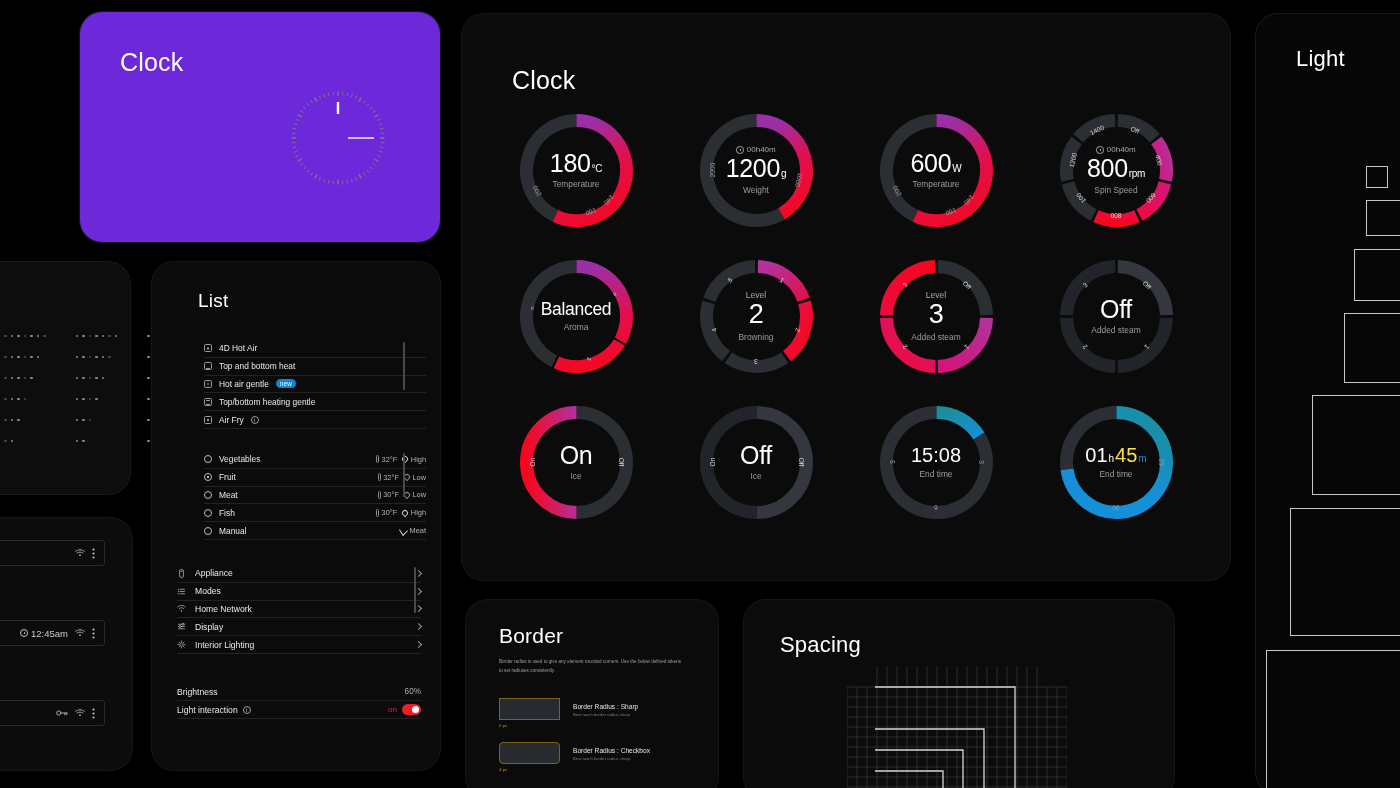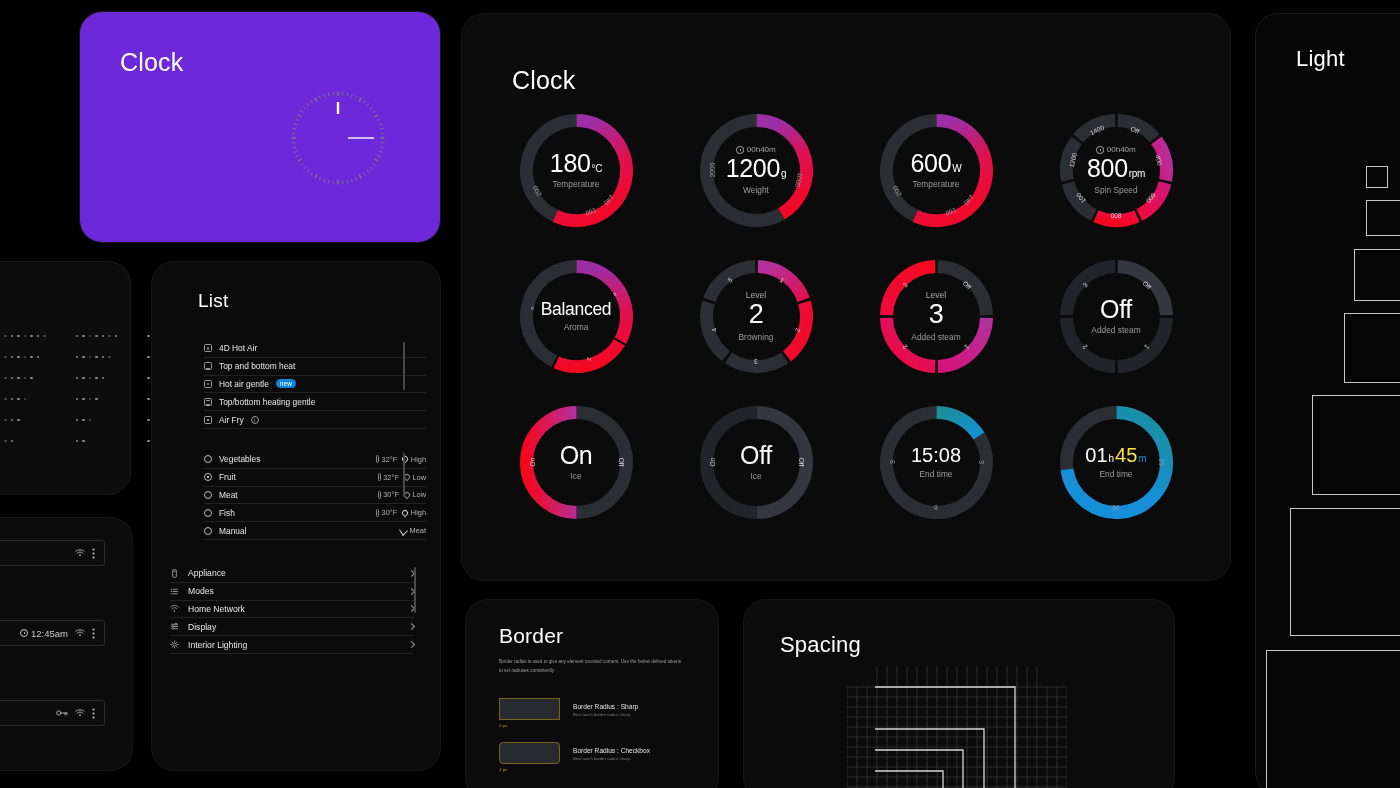--- a/index.html
+++ b/index.html
@@ -35,21 +35,21 @@
   #status-panel { left: -78px; top: 518px; width: 210px; height: 252px; background: #0c0c0d; box-shadow: 0 0 0 1px #181819; }
   .scard { position: absolute; left: 8px; width: 175px; height: 26px; border: 1px solid #2a2b2d; border-radius: 3px;
            display: flex; align-items: center; justify-content: flex-end; gap: 7px; padding-right: 9px;
            color: #c9c9c9; font-size: 9.5px; }
   .scard .tm { display: flex; align-items: center; gap: 3px; }
 
   
   #list-panel { left: 152px; top: 262px; width: 288px; height: 508px; background: #0b0b0c; box-shadow: 0 0 0 1px #161718; }
   #list-panel .ptitle { position: absolute; left: 46px; top: 28px; font-size: 19px; }
   .lgroup { position: absolute; left: 52px; width: 222px; }
-  .lgroup.wide { left: 18px; width: 244px; }
+  .lgroup.wide { left: 25px; width: 244px; }
   .lrow { display: flex; align-items: center; height: 17.8px; border-bottom: 1px solid #232325; gap: 7px;
           color: #e9e9e9; font-size: 8.4px; }
   .lrow .sq { flex: 0 0 auto; width: 8px; height: 8px; border: 1px solid #9a9a9a; border-radius: 1.5px;
               position: relative; }
   .lrow .sq.fan::after { content:""; position:absolute; inset:1.6px; border-radius:50%; border:1px solid #9a9a9a; }
   .lrow .sq.bar::after { content:""; position:absolute; left:1px; right:1px; top:5.2px; height:1px; background:#9a9a9a; }
   .lrow .sq.bar2::before { content:""; position:absolute; left:1px; right:1px; top:1.3px; height:1px; background:#9a9a9a; }
   .lrow .sq.tray::after { content:""; position:absolute; left:1.8px; right:1.8px; top:2.2px; bottom:2.2px; border:1px solid #9a9a9a; }
   .badge-new { background: #0f84d8; color: #fff; font-size: 6.4px; padding: 1px 4px; border-radius: 6px; letter-spacing: .2px; }
   .info-i { width: 8px; height: 8px; border: 1px solid #9a9a9a; border-radius: 50%; color:#bdbdbd;
@@ -518,20 +518,34 @@
             <line x1="2.4" y1="6.0" x2="1.2" y2="6.0" stroke="#bdbdbd" stroke-width=".9" stroke-linecap="round"></line>
             <line x1="3.5" y1="3.5" x2="2.6" y2="2.6" stroke="#bdbdbd" stroke-width=".9" stroke-linecap="round"></line>
             <line x1="6.0" y1="2.4" x2="6.0" y2="1.2" stroke="#bdbdbd" stroke-width=".9" stroke-linecap="round"></line>
             <line x1="8.5" y1="3.5" x2="9.4" y2="2.6" stroke="#bdbdbd" stroke-width=".9" stroke-linecap="round"></line>
           </svg>
           <span>Interior Lighting</span>
           <span class="chev"></span>
         </div>
       </div>
     <div class="scroller" style="left:262px; top:305px; height:46px;"></div>
+    <div class="lgroup wide" id="settings-list" style="top:421px">
+        <div class="srow">
+          <span>Brightness</span>
+          <span class="val">60%</span>
+        </div>
+        <div class="srow">
+          <span>Light interaction</span>
+          <span class="info-i">i</span>
+          <span class="toggle">
+            <span class="lab">on</span>
+            <span class="tgl"></span>
+          </span>
+        </div>
+      </div>
   </div>
 
   <div class="panel" id="ring-panel">
     <div class="ptitle">Clock</div>
     <div class="ring-grid" id="ring-grid">
         <div class="ring-cell">
           <div class="ring">
             <svg viewBox="0 0 115 115">
               <defs>
                 <linearGradient id="grad0" x1="0.55" y1="0" x2="0.9" y2="1">

